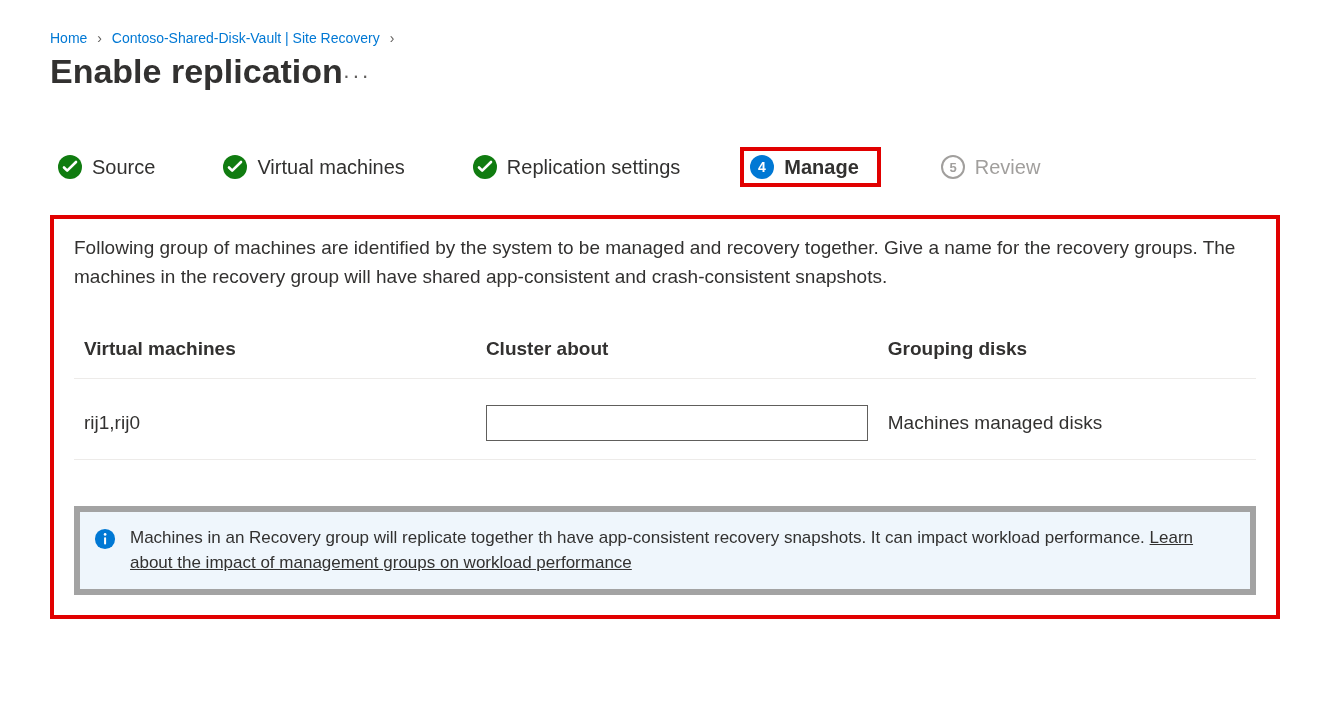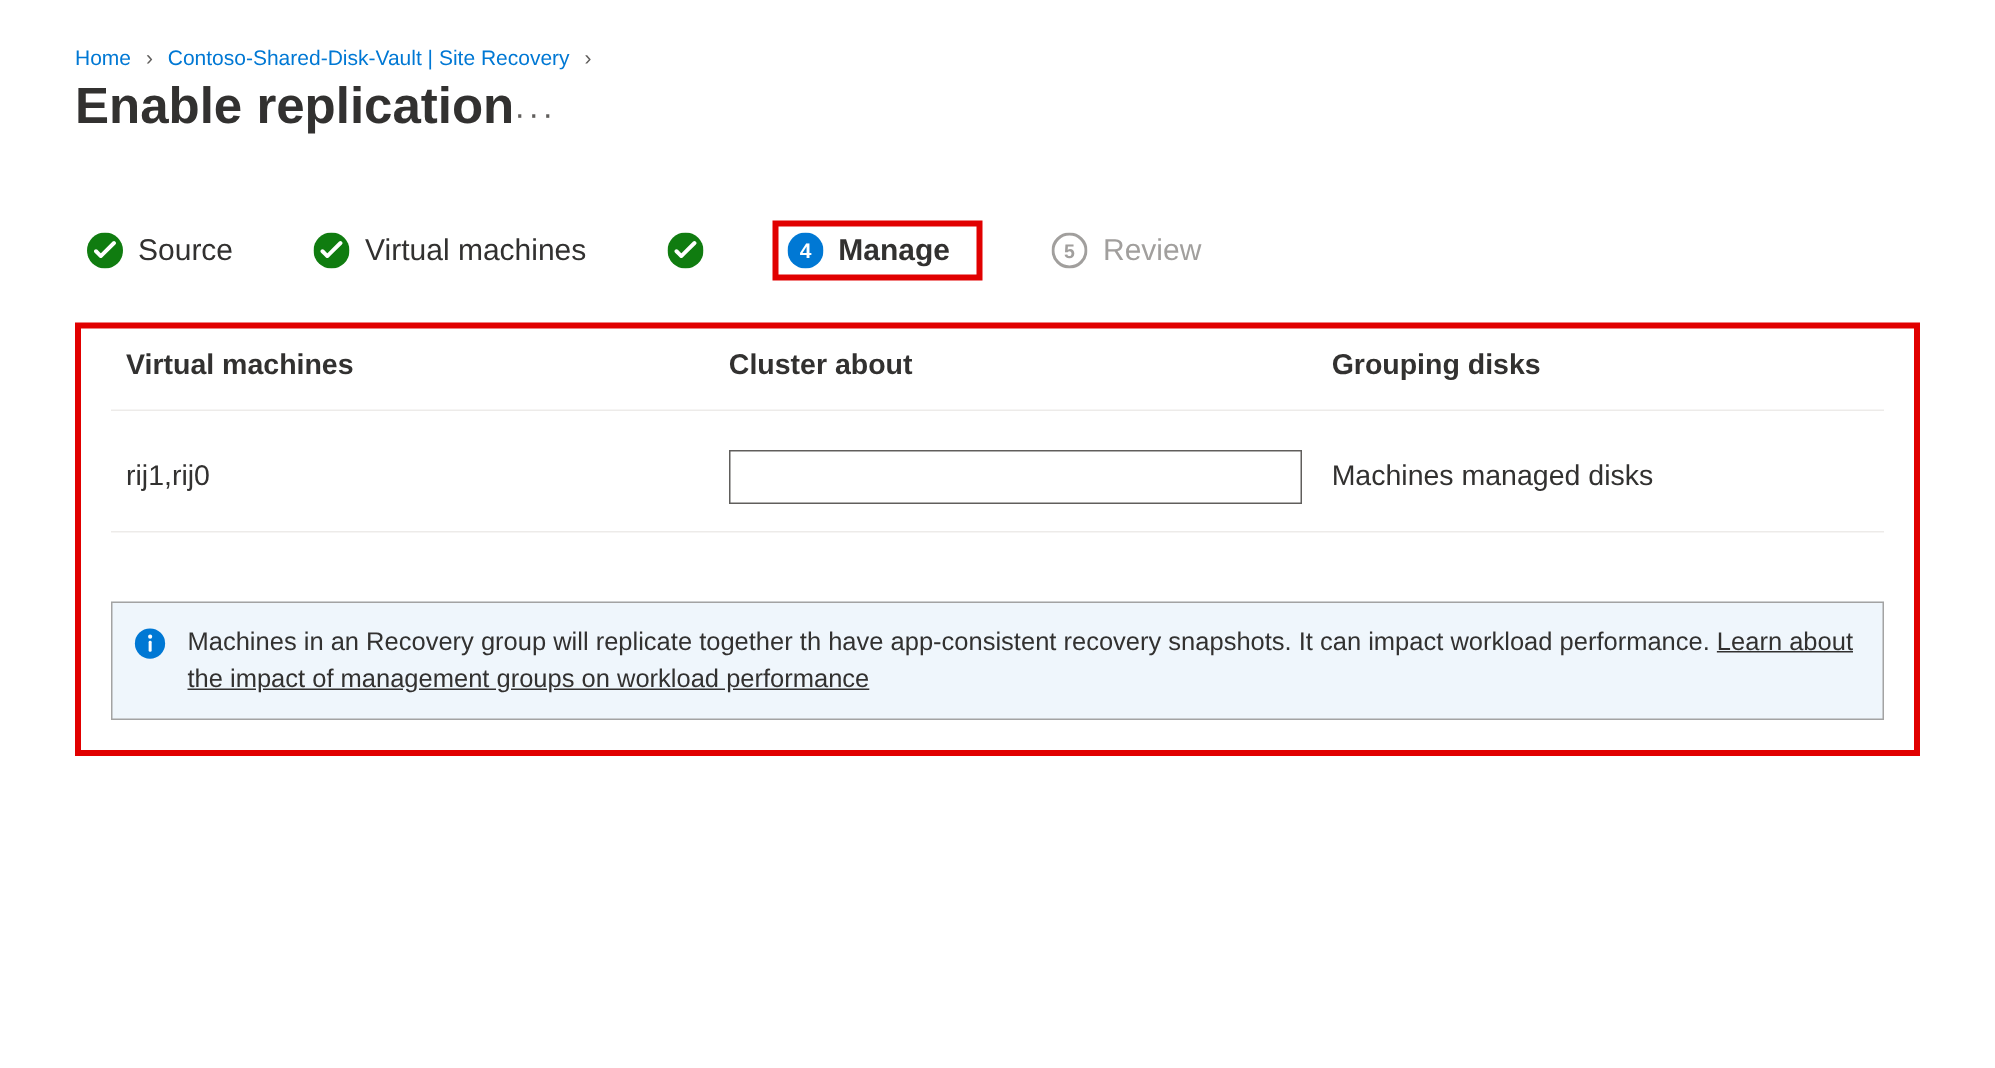--- a/index.html
+++ b/index.html
@@ -37,21 +37,21 @@
     color: #605e5c;
     cursor: pointer;
     letter-spacing: 2px;
     line-height: 1;
     position: relative;
     top: -24px;
   }
   .tabs {
     display: flex;
     align-items: center;
-    gap: 38px;
+    gap: 52px;
     margin-bottom: 28px;
   }
   .tab {
     display: flex;
     align-items: center;
     gap: 10px;
     font-size: 20px;
     color: #323130;
     cursor: pointer;
     padding: 4px 8px;
@@ -102,21 +102,21 @@
   }
   .cluster-input {
     width: 100%;
     height: 36px;
     border: 1px solid #605e5c;
     padding: 4px 8px;
     font-size: 17px;
   }
   .info-box {
     background: #eff6fc;
-    border: 1px solid #a3a3a3;
+    border: 6px solid #a3a3a3;
     padding: 14px 18px 14px 14px;
     display: flex;
     gap: 14px;
     align-items: flex-start;
     font-size: 17px;
     line-height: 1.45;
     color: #323130;
   }
   .info-box a {
     color: #323130;
@@ -165,20 +165,21 @@
     </span>
     <span>Virtual machines</span>
   </div>
   <div class="tab">
     <span class="step-icon">
       <svg viewBox="0 0 24 24" width="24" height="24">
           <circle cx="12" cy="12" r="12" fill="#107c10"></circle>
           <path d="M6 12.5l3.2 3.2L18 7" stroke="#fff" stroke-width="2.6" fill="none" stroke-linecap="round" stroke-linejoin="round"></path>
         </svg>
     </span>
+    <span>Replication settings</span>
   </div>
   <div class="tab active">
     <span class="step-icon">
       <svg viewBox="0 0 24 24" width="24" height="24">
           <circle cx="12" cy="12" r="12" fill="#0078d4"></circle>
           <text x="12" y="17" text-anchor="middle" font-size="14" font-family="Segoe UI,Arial" fill="#fff" font-weight="600">4</text>
         </svg>
     </span>
     <span>Manage</span>
   </div>
@@ -187,20 +188,21 @@
       <svg viewBox="0 0 24 24" width="24" height="24">
           <circle cx="12" cy="12" r="11" fill="none" stroke="#a19f9d" stroke-width="2"></circle>
           <text x="12" y="17" text-anchor="middle" font-size="13" font-family="Segoe UI,Arial" fill="#a19f9d" font-weight="600">5</text>
         </svg>
     </span>
     <span>Review</span>
   </div>
 </div>
 
 <div class="panel">
+  <p class="desc">Following group of machines are identified by the system to be managed and recovery together. Give a name for the recovery groups. The machines in the recovery group will have shared app-consistent and crash-consistent snapshots.</p>
 
   <table>
     <thead>
       <tr>
         <th class="col-vm">Virtual machines</th>
         <th class="col-cluster">Cluster about</th>
         <th class="col-reason">Grouping disks</th>
       </tr>
     </thead>
     <tbody>

